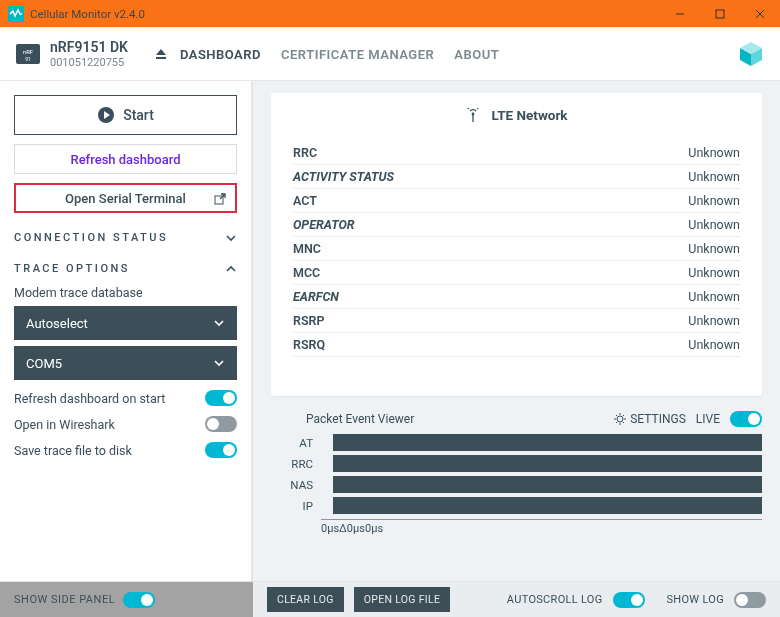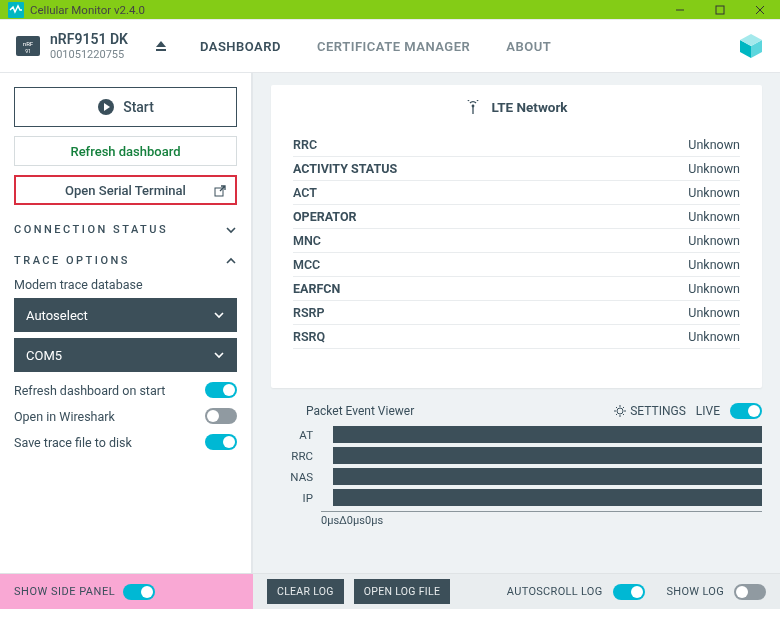--- a/index.html
+++ b/index.html
@@ -1,79 +1,79 @@
 <!DOCTYPE html>
 <html><head>
 <meta charset="utf-8">
 <style>
   * { box-sizing: border-box; margin: 0; padding: 0; font-family: -apple-system, BlinkMacSystemFont, "Segoe UI", Roboto, sans-serif; }
   body { width: 780px; height: 617px; background: #fff; overflow: hidden; color: #33444d; font-size: 13px; }
   
   
-  .titlebar { height: 20px; display: flex; align-items: center; background: #84cc16; border-bottom: 1px solid #e8eaed; }
+  .titlebar { height: 28px; display: flex; align-items: center; background: #f97316; border-bottom: 1px solid #e8eaed; }
   .titlebar-icon { width: 16px; height: 16px; margin: 0 6px 0 8px; color: #00b7c2; }
   .titlebar-text { flex: 1; font-size: 11.5px; color: #444; }
   .winbtn { width: 40px; height: 100%; display: flex; align-items: center; justify-content: center; color: #555; }
   
   
   .header { height: 53px; display: flex; align-items: center; padding: 0 14px 0 14px; border-bottom: 1px solid #e4e7ea; }
   .device-icon { width: 28px; height: 32px; margin-right: 8px; }
   .device-info { display: flex; flex-direction: column; line-height: 1.2; }
   .device-name { font-size: 14px; font-weight: 600; color: #3a4f5b; }
   .device-serial { font-size: 11px; color: #78858c; }
   .eject { margin-left: 26px; color: #3a4f5b; cursor: pointer; }
-  .nav { display: flex; gap: 36px; margin-left: 32px; }
+  .nav { display: flex; gap: 20px; margin-left: 12px; }
   .nav-item { font-size: 13px; font-weight: 600; letter-spacing: .5px; color: #7c8a91; cursor: pointer; }
   .nav-item.active { color: #3a4f5b; }
   .logo { margin-left: auto; width: 30px; height: 24px; }
   
   
   .main { display: flex; height: 500px; }
   
   
   .sidebar { width: 253px; border-right: 2px solid #e3e7ea; background: #fff; display:flex; flex-direction:column;}
   .side-scroll { flex:1; overflow-y:auto; padding: 14px 14px 8px 14px; position:relative;}
   .side-scroll::-webkit-scrollbar{width:6px}
   .side-scroll::-webkit-scrollbar-thumb{background:#c9ced1;border-radius:3px}
   .btn { width: 100%; height: 30px; display: flex; align-items: center; justify-content: center; border: 1.5px solid #3a4f5b; background: #fff; color: #3a4f5b; font-size: 13px; font-weight: 500; cursor: pointer; margin-bottom: 9px; }
   .btn.start { height: 40px; font-size: 14px; gap: 8px; }
-  .btn.disabled { color: #15803d; border-color: #d6dcde; cursor: default; }
+  .btn.disabled { color: #6d28d9; border-color: #d6dcde; cursor: default; }
   .btn.highlight { border: 2.5px solid #d92e40; position: relative; }
   .ext-icon { position: absolute; right: 8px; top: 7px; color: #3a4f5b; }
   .section-hdr { display:flex; justify-content:space-between; align-items:center; font-size:11px; letter-spacing:2.5px; color:#3a4f5b; font-weight:500; margin: 18px 0 10px; cursor:pointer;}
   .label { font-size:12.5px; color:#3a4f5b; margin: 6px 0; }
   .select { height: 34px; background:#3c4f59; color:#fff; display:flex; align-items:center; justify-content:space-between; padding:12px 12px; font-size:13px; margin-bottom:6px; cursor:pointer;}
   .toggle-row { display:flex; align-items:center; justify-content:space-between; margin:10px 0; font-size:12.5px; color:#3a4f5b;}
   .toggle { width:32px; height:16px; border-radius:8px; position:relative; cursor:pointer;}
   .toggle.on { background:#00b8d4; }
   .toggle.off { background:#909aa1; }
   .toggle::after { content:''; position:absolute; width:12px; height:12px; border-radius:50%; background:#fff; top:2px; }
   .toggle.on::after { right:2px; }
   .toggle.off::after { left:2px; }
   
   
   .content { flex:1; background:#eef2f4; display:flex; flex-direction:column; overflow:hidden;}
   .card { background:#fff; margin:12px 18px 10px 18px; border-radius:2px; box-shadow:0 1px 2px rgba(0,0,0,.06); padding: 14px 22px 8px; height: 303px; overflow:hidden;}
   .card-title { text-align:center; font-size:13.5px; font-weight:700; color:#3a4f5b; display:flex; gap:10px; justify-content:center; align-items:center; margin-bottom:18px;}
   .row { display:flex; justify-content:space-between; align-items:center; height:24px; border-bottom:1px solid #e9ecee; font-size:12.5px;}
-  .row.bold .k { font-weight:700; }
+  .row.bold .k { font-weight:700;font-style:italic; }
   .k { color:#3a4f5b; font-weight:600;}
   .v { color:#3a4f5b; }
   
   .viewer { margin: 0 18px; height: 142px; display:flex; flex-direction:column;}
   .viewer-hdr { display:flex; align-items:center; height:26px; font-size:12px; color:#3a4f5b;}
   .viewer-title { margin-left: 35px; }
   .viewer-hdr-right { margin-left:auto; display:flex; align-items:center; gap:10px;}
   .track-row { display:flex; align-items:center; height:21px; gap:20px;}
   .track-label { width:42px; text-align:right; font-size:11.5px; color:#3a4f5b;}
   .track { flex:1; height:17px; background:#3c4f59;}
   .axis { margin-left:50px; border-top:1px solid #8b969c; height:20px; display:flex; justify-content:flex-start; font-size:11px; color:#3a4f5b; padding-top:2px; margin-top:3px;}
   
   
-  .side-bottom { height:36px; display:flex; align-items:center; padding: 0 14px; background:#f9a8d4; border-top:1px solid #dfe3e5; font-size:11px; letter-spacing:.5px; color:#3a4f5b; gap:8px;}
+  .side-bottom { height:36px; display:flex; align-items:center; padding: 0 14px; background:#a3a3a3; border-top:1px solid #dfe3e5; font-size:11px; letter-spacing:.5px; color:#3a4f5b; gap:8px;}
   .content-bottom { height:36px; display:flex; align-items:center; padding: 0 14px; background:#e9edef; border-top:1px solid #dfe3e5; gap: 10px; font-size:11px; letter-spacing:.3px; color:#3a4f5b;}
   .content-bottom .right { margin-left:auto; display:flex; align-items:center; gap:10px;}
   .smallbtn { background:#3c4f59; color:#e7ebec; padding: 6px 10px; font-size:10.5px; letter-spacing:.3px; cursor:pointer;}
   .bottom { display:flex; }
   .bottom .sidebar-bottom{width:253px}
   .bottom .content-bottom{flex:1}
   
   svg { display:block; }
 </style>
 </head>

